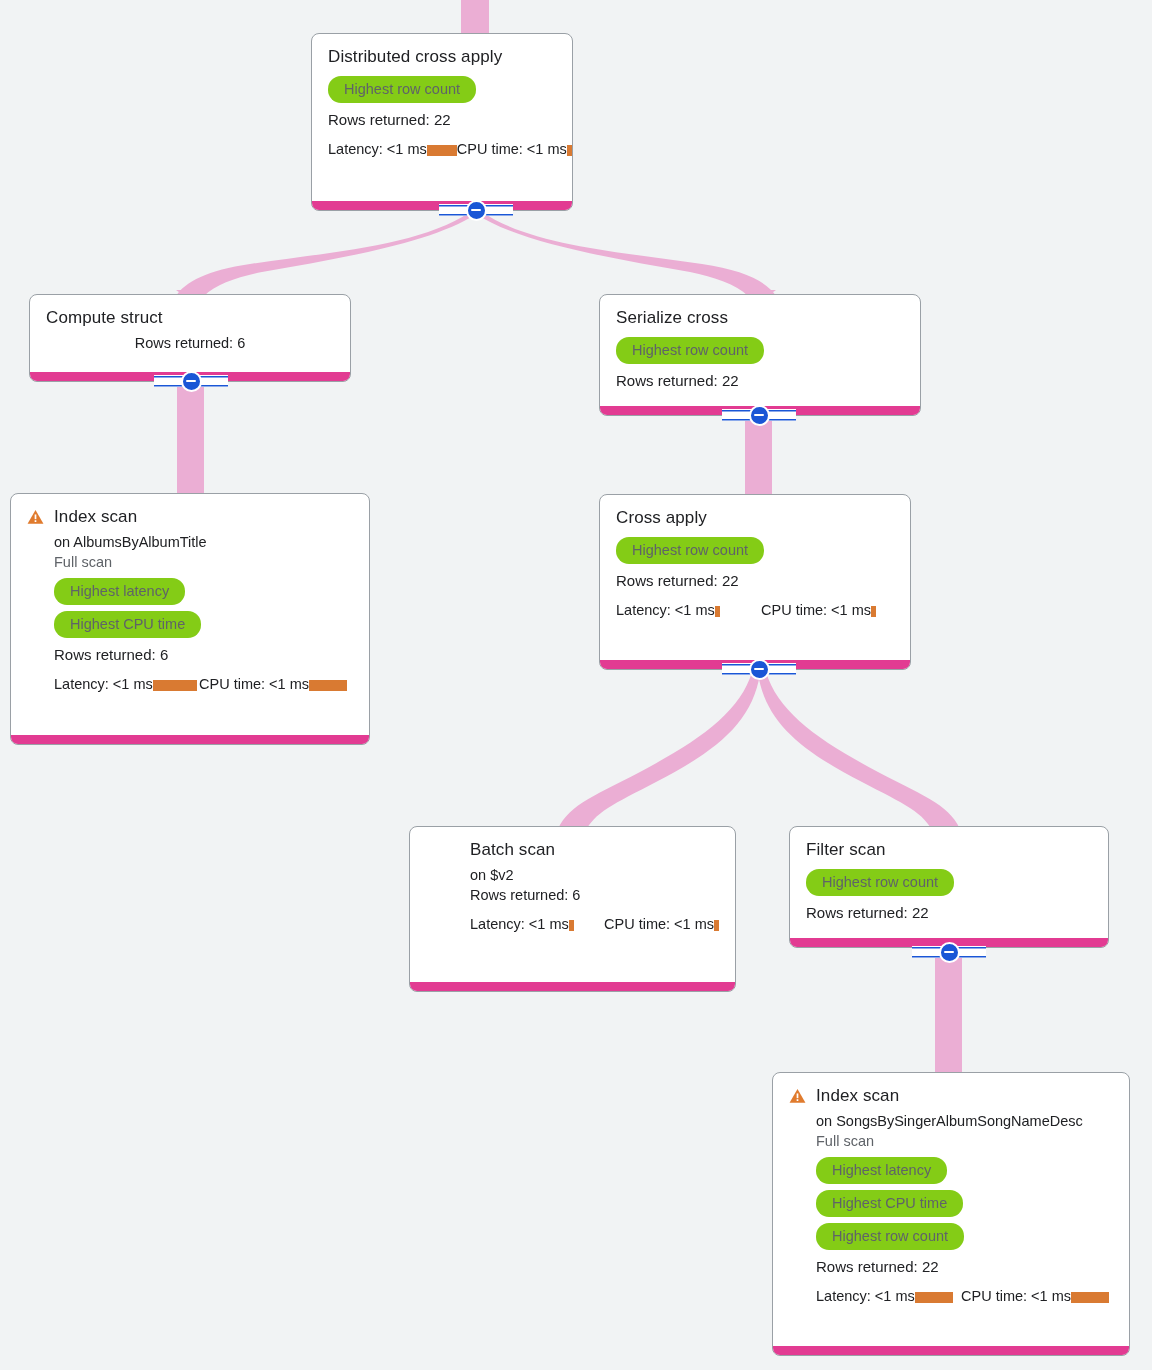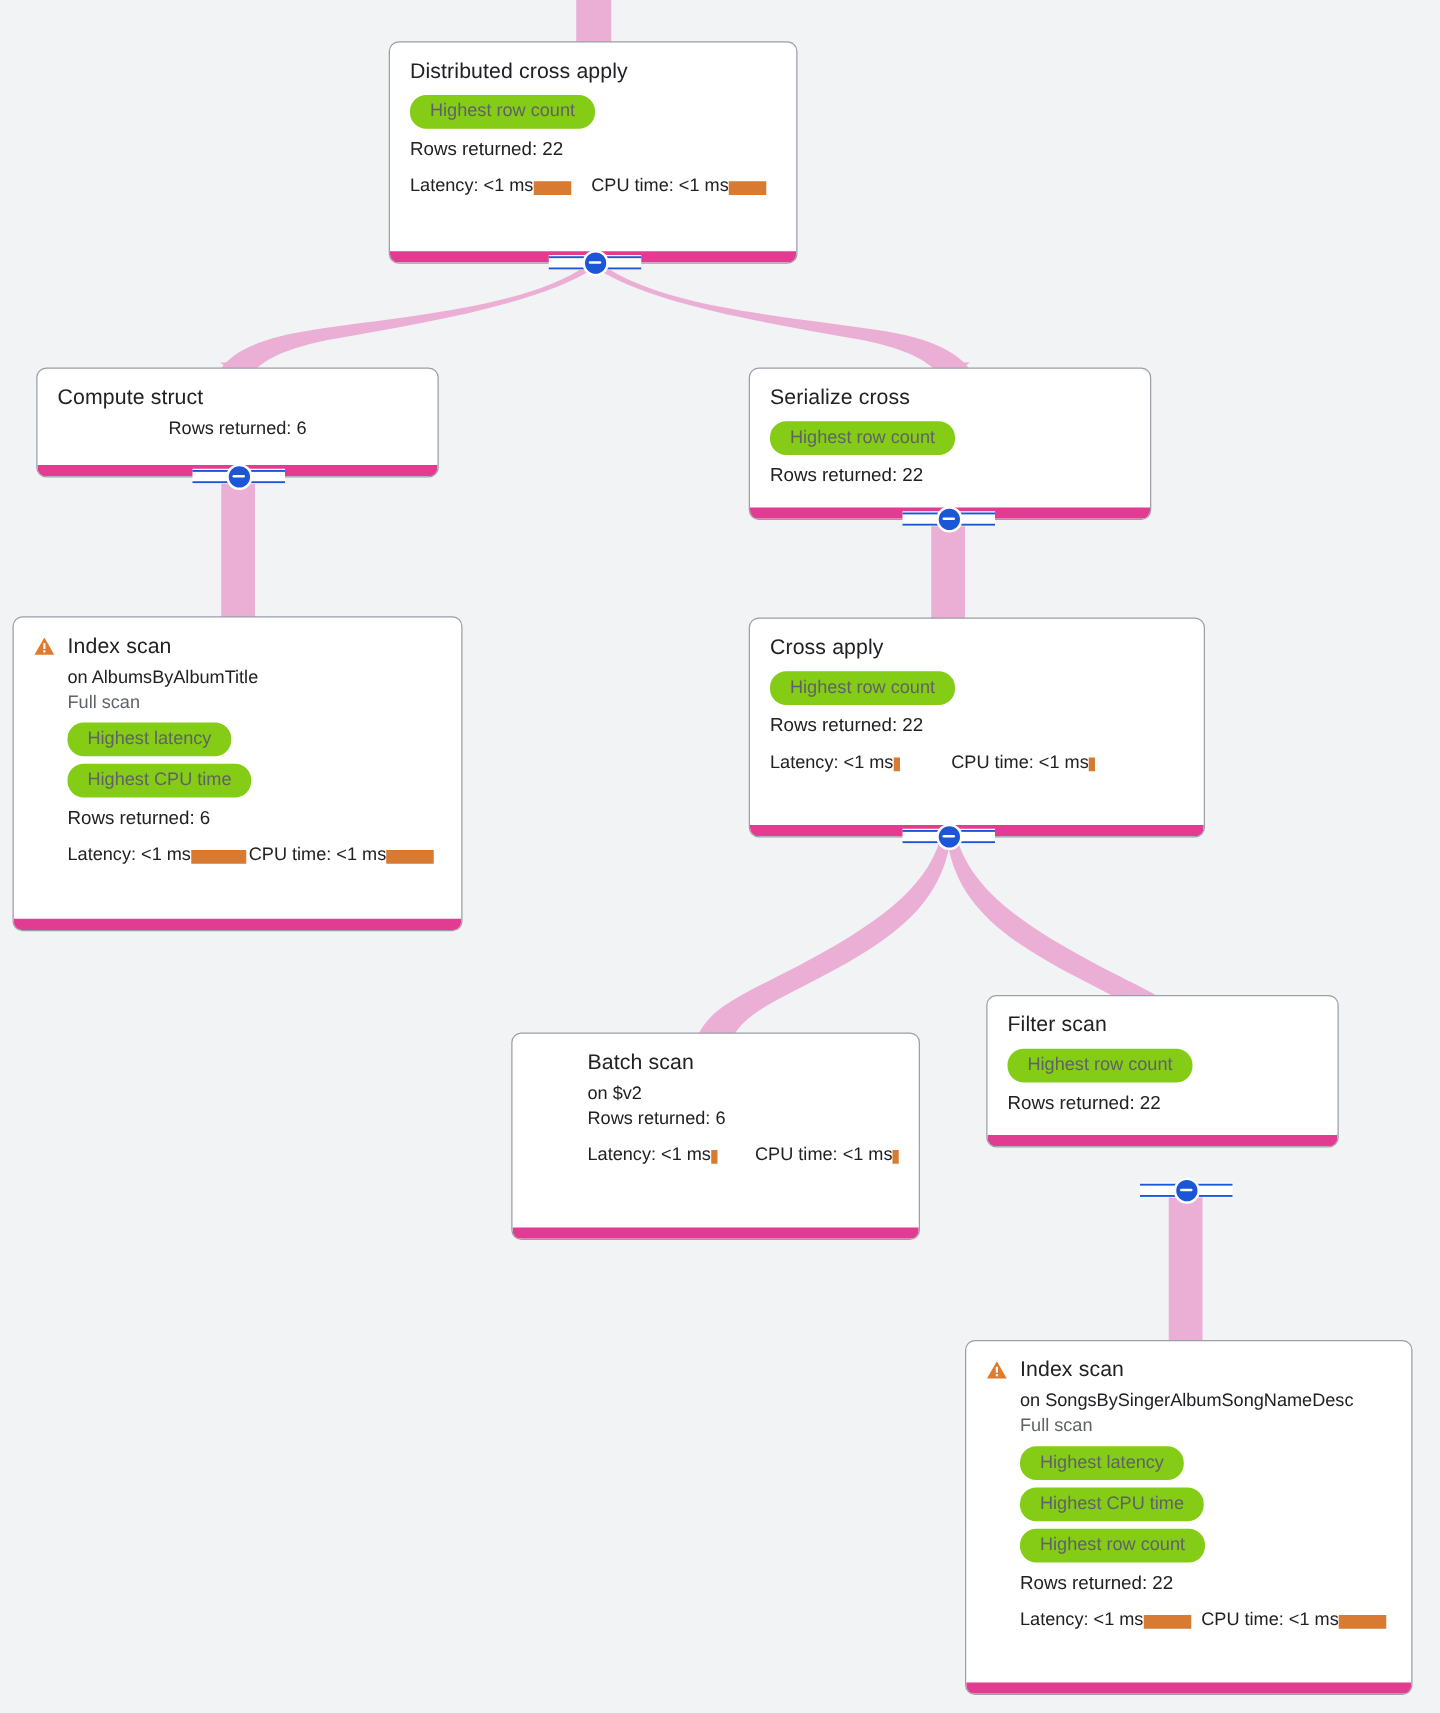--- a/index.html
+++ b/index.html
@@ -170,21 +170,21 @@
              L 584 834 C 594 812 614 804 656 782 C 718 750 752 722 760 674 Z" fill="#EBAED4"></path>
     <path d="M 556 828 L 584 828 L 570 838 Z" fill="#EBAED4"></path>
 
     <path d="M 766 672 C 778 712 818 740 878 772 C 928 798 952 806 962 834
              L 934 834 C 924 812 904 804 862 782 C 800 750 766 722 758 674 Z" fill="#EBAED4"></path>
     <path d="M 934 828 L 962 828 L 948 838 Z" fill="#EBAED4"></path>
 
     <rect x="935" y="955" width="27" height="120" fill="#EBAED4"></rect>
   </svg>
 
-  <div class="node" style="left:311px; top:33px; width:327px; height:178px;">
+  <div class="node" style="left:311px; top:33px; width:262px; height:178px;">
     <div class="node-inner">
       <div class="node-title-row">
         <span class="node-title">Distributed cross apply</span>
       </div>
       <div class="chip-row">
         <span class="chip">Highest row count</span>
       </div>
       <div class="rows-line">Rows returned: 22</div>
       <div class="metrics">
         <div class="metric" style="width:145px;">
@@ -265,21 +265,21 @@
         </div>
         <div class="metric">
           <span class="metric-label">CPU time: &lt;1 ms</span>
           <span class="metric-bar" style="width:38px;"></span>
         </div>
       </div>
     </div>
     <div class="node-accent"></div>
   </div>
 
-  <div class="node" style="left:599px; top:494px; width:365px; height:176px;">
+  <div class="node" style="left:599px; top:494px; width:312px; height:176px;">
     <div class="node-inner">
       <div class="node-title-row">
         <span class="node-title">Cross apply</span>
       </div>
       <div class="chip-row">
         <span class="chip">Highest row count</span>
       </div>
       <div class="rows-line">Rows returned: 22</div>
       <div class="metrics">
         <div class="metric" style="width:145px;">
@@ -315,21 +315,21 @@
         </div>
         <div class="metric">
           <span class="metric-label">CPU time: &lt;1 ms</span>
           <span class="metric-bar" style="width:5px;"></span>
         </div>
       </div>
     </div>
     <div class="node-accent"></div>
   </div>
 
-  <div class="node" style="left:789px; top:796px; width:282px; height:122px;">
+  <div class="node" style="left:789px; top:826px; width:320px; height:122px;">
     <div class="node-inner">
       <div class="node-title-row">
         <span class="node-title">Filter scan</span>
       </div>
       <div class="chip-row">
         <span class="chip">Highest row count</span>
       </div>
       <div class="rows-line">Rows returned: 22</div>
     </div>
     <div class="node-accent"></div>

